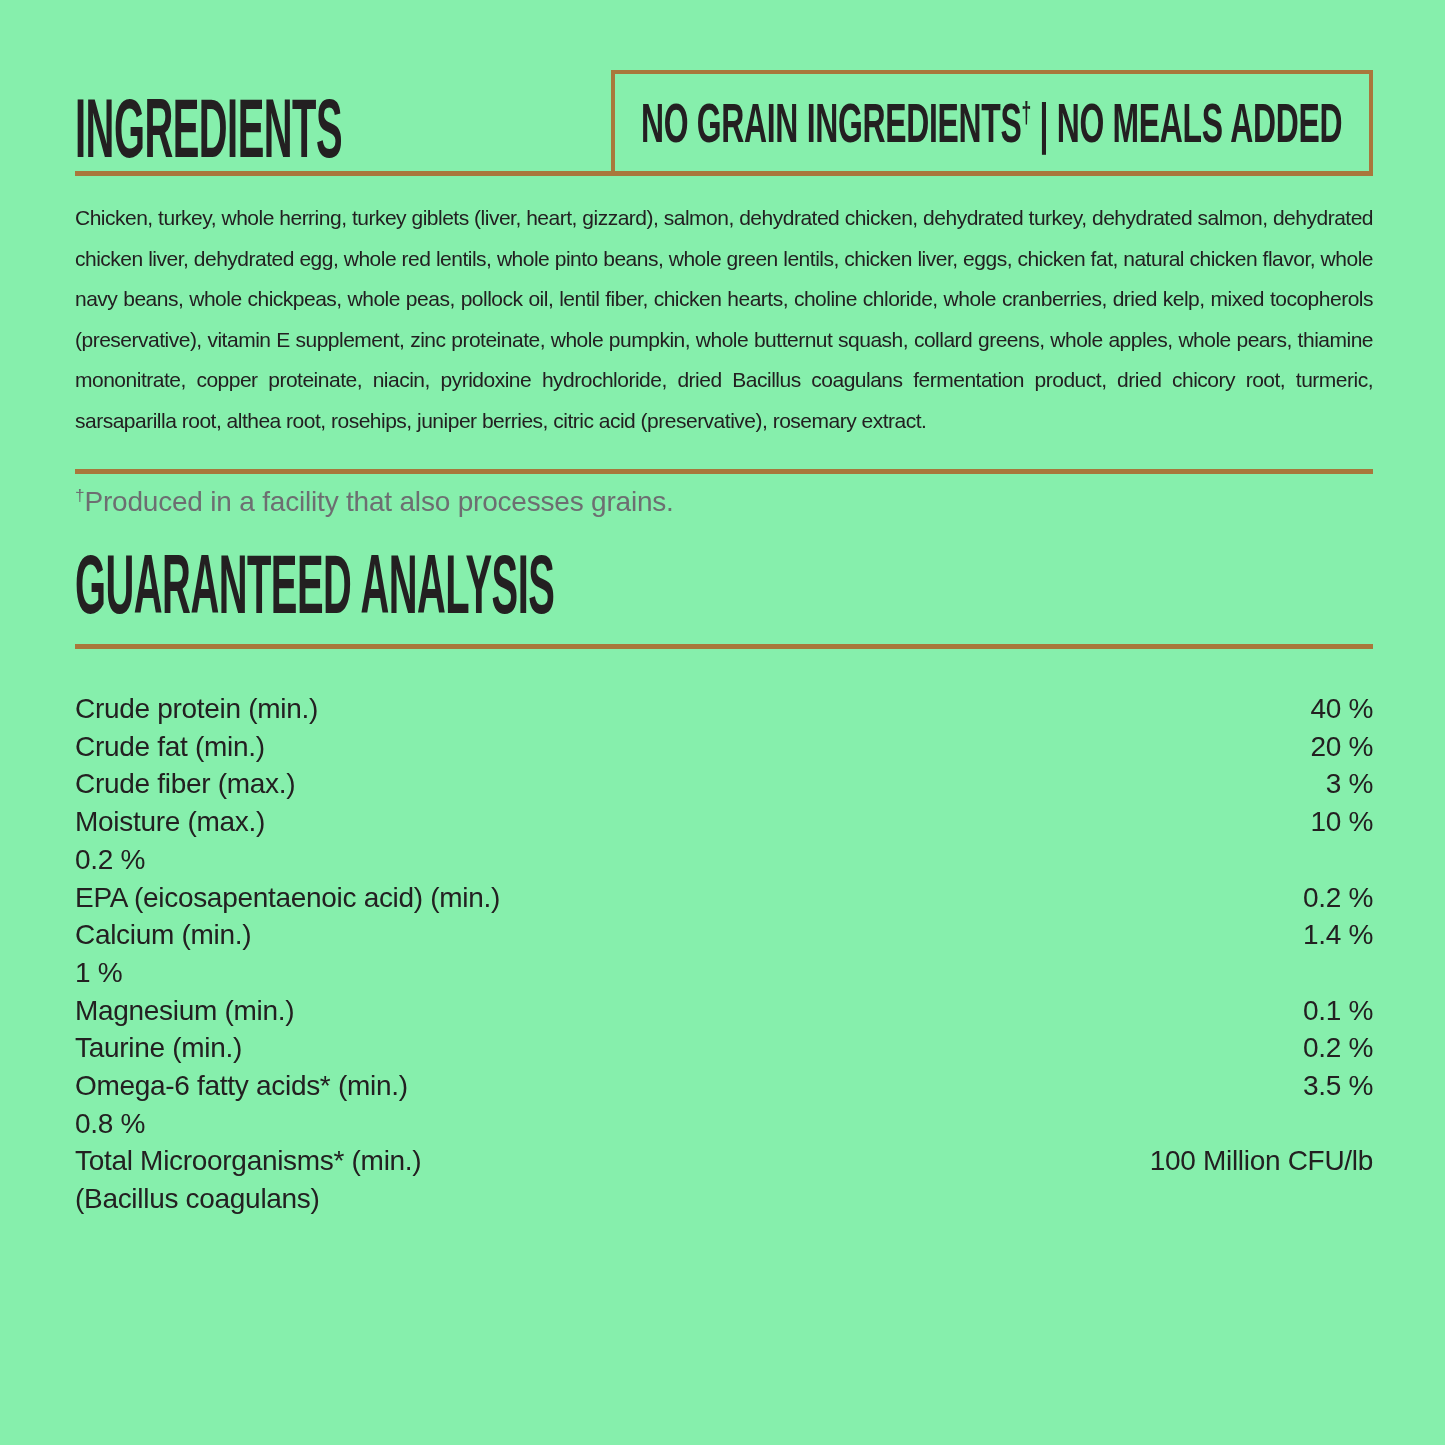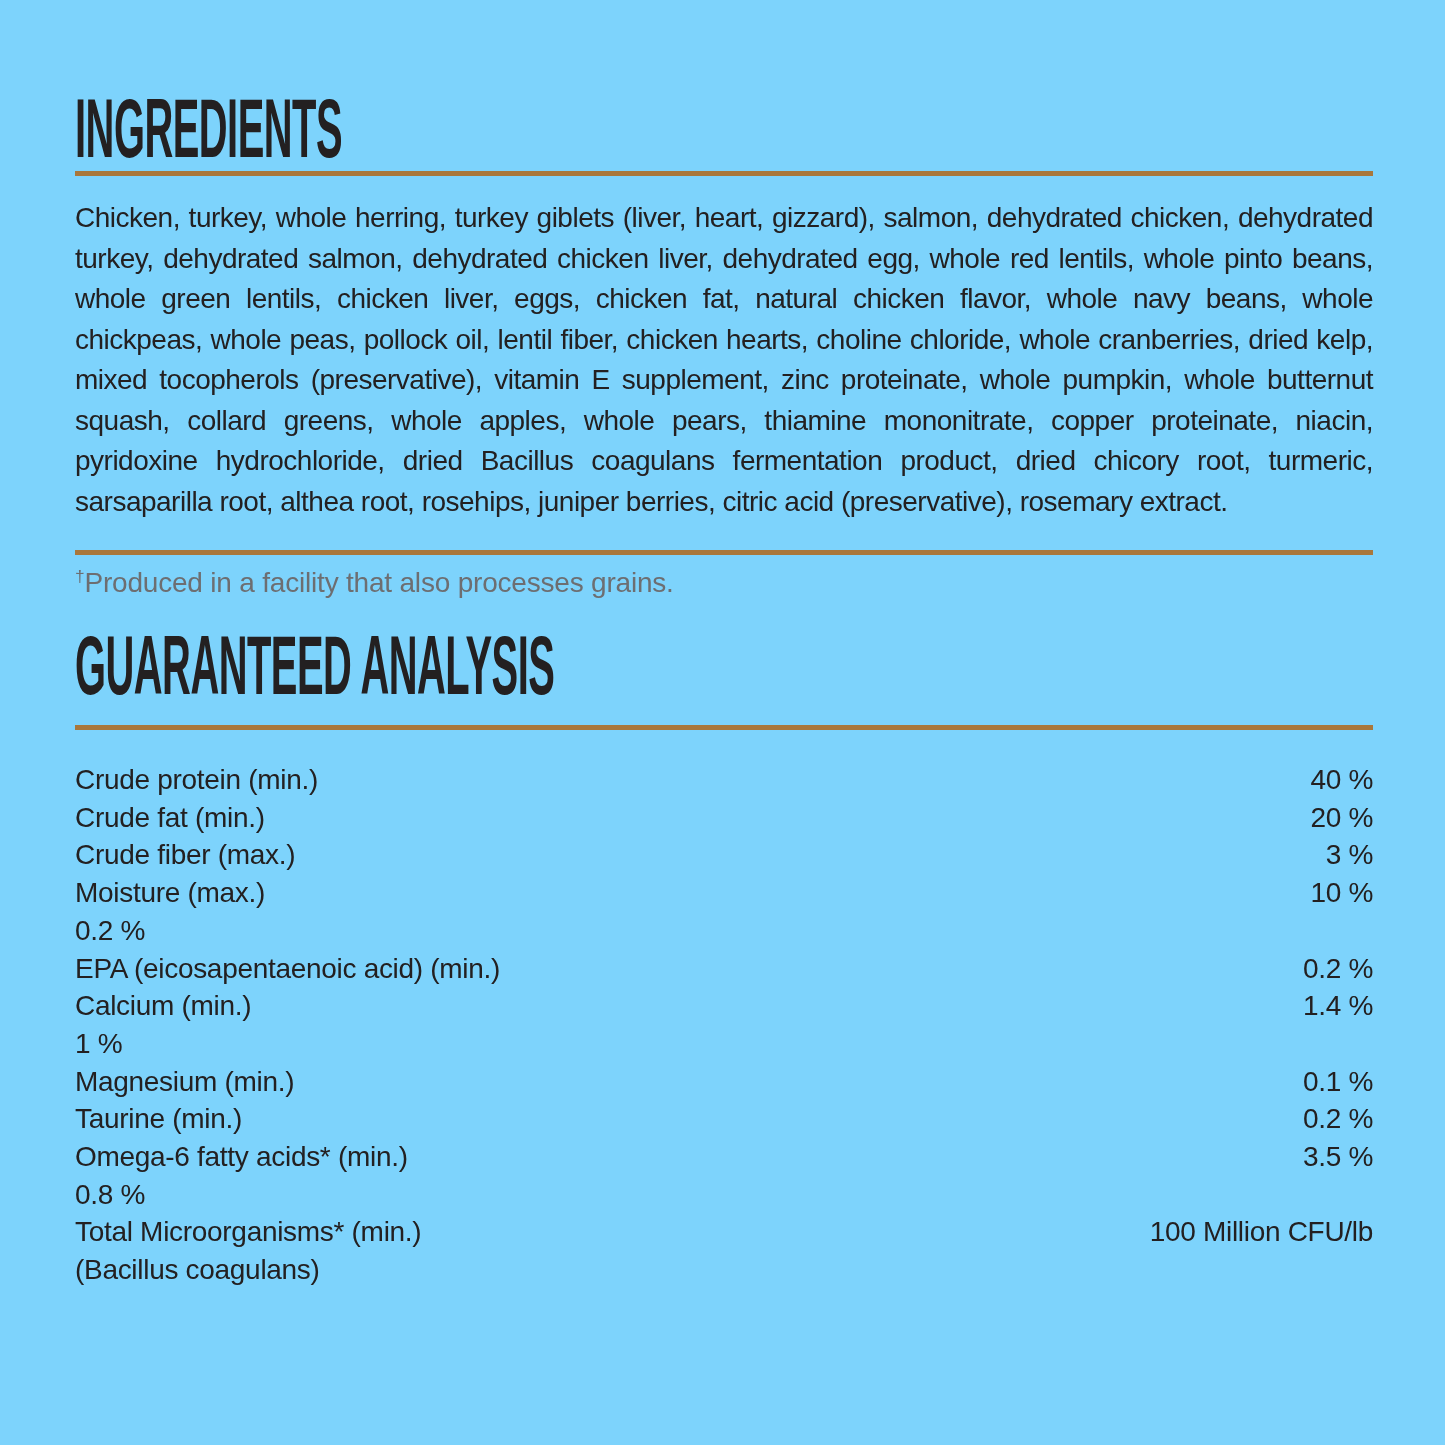--- a/index.html
+++ b/index.html
@@ -1,20 +1,20 @@
 <!DOCTYPE html>
 <html><head>
 <meta charset="utf-8">
 <style>
   html, body { margin: 0; padding: 0; }
   .page {
     position: relative;
     width: 1445px;
     height: 1445px;
-    background: #7dd3fc;
+    background: #86efac;
     color: #232021;
     font-family: "Liberation Sans", "DejaVu Sans", sans-serif;
     overflow: hidden;
   }
   .content {
     position: absolute;
     left: 75px;
     right: 72px;
     top: 0;
   }
@@ -70,21 +70,21 @@
     transform-origin: center center;
   }
   .badge-text sup {
     font-size: 55%;
     vertical-align: super;
     line-height: 0;
   }
   
   .ing-body {
     margin: 22px 0 0 0;
-    font-size: 28px;
+    font-size: 21px;
     line-height: 40.5px;
     letter-spacing: -0.5px;
     text-align: justify;
   }
   .mid-rule {
     margin-top: 28px;
     height: 5px;
     background: #a9773b;
   }
   .footnote {
@@ -98,21 +98,21 @@
   
   .ga-title {
     margin-top: 26px;
   }
   .ga-rule {
     margin-top: 18px;
     height: 5px;
     background: #a9773b;
   }
   .ga-table {
-    margin-top: 31px;
+    margin-top: 41px;
   }
   .ga-row {
     display: flex;
     justify-content: space-between;
     align-items: baseline;
     font-size: 28px;
     line-height: 37.7px;
     letter-spacing: -0.3px;
   }
   .ga-row .lbl { text-align: left; }
@@ -121,20 +121,23 @@
 </head>
 <body>
 
 <div class="page">
   <div class="content">
 
     <section>
       <div class="ing-header">
         <h1 class="big-title ing-title">INGREDIENTS</h1>
         <div class="header-rule"></div>
+        <div class="badge-box">
+          <span class="badge-text"><span>NO GRAIN INGREDIENTS</span><sup>†</sup><span> | NO MEALS ADDED</span></span>
+        </div>
       </div>
 
       <p class="ing-body">Chicken, turkey, whole herring, turkey giblets (liver, heart, gizzard), salmon, dehydrated chicken, dehydrated turkey, dehydrated salmon, dehydrated chicken liver, dehydrated egg, whole red lentils, whole pinto beans, whole green lentils, chicken liver, eggs, chicken fat, natural chicken flavor, whole navy beans, whole chickpeas, whole peas, pollock oil, lentil fiber, chicken hearts, choline chloride, whole cranberries, dried kelp, mixed tocopherols (preservative), vitamin E supplement, zinc proteinate, whole pumpkin, whole butternut squash, collard greens, whole apples, whole pears, thiamine mononitrate, copper proteinate, niacin, pyridoxine hydrochloride, dried Bacillus coagulans fermentation product, dried chicory root, turmeric, sarsaparilla root, althea root, rosehips, juniper berries, citric acid (preservative), rosemary extract.</p>
 
       <div class="mid-rule"></div>
 
       <p class="footnote"><sup>†</sup><span>Produced in a facility that also processes grains.</span></p>
     </section>
 
     <section>

